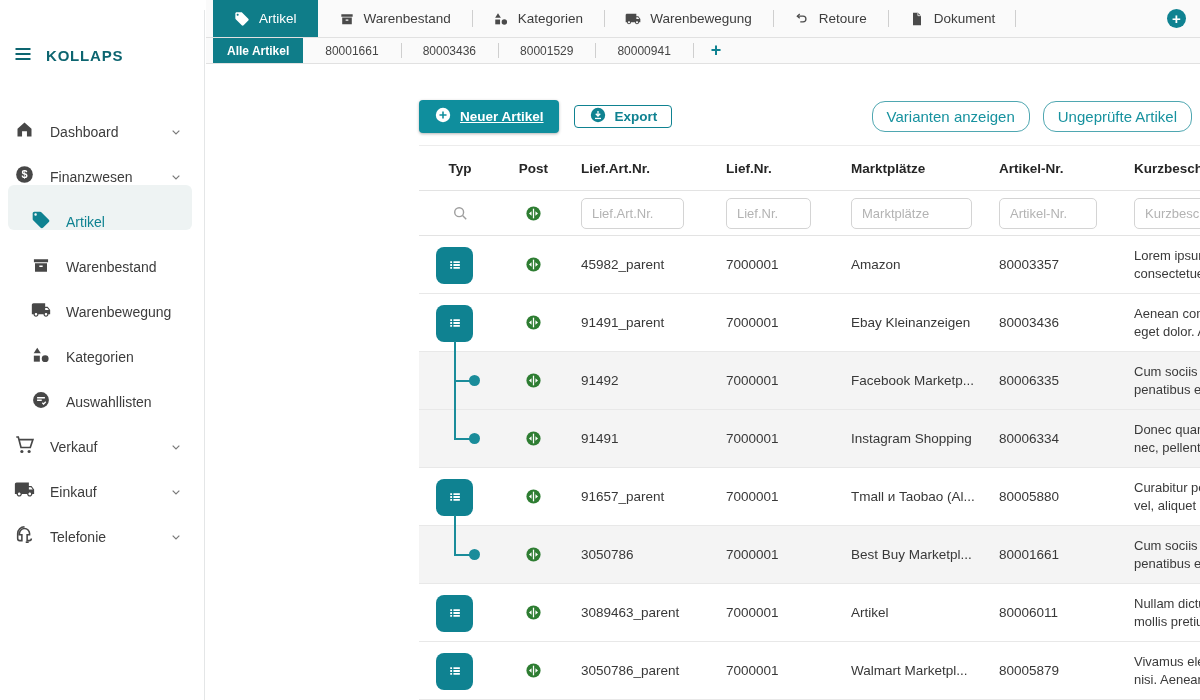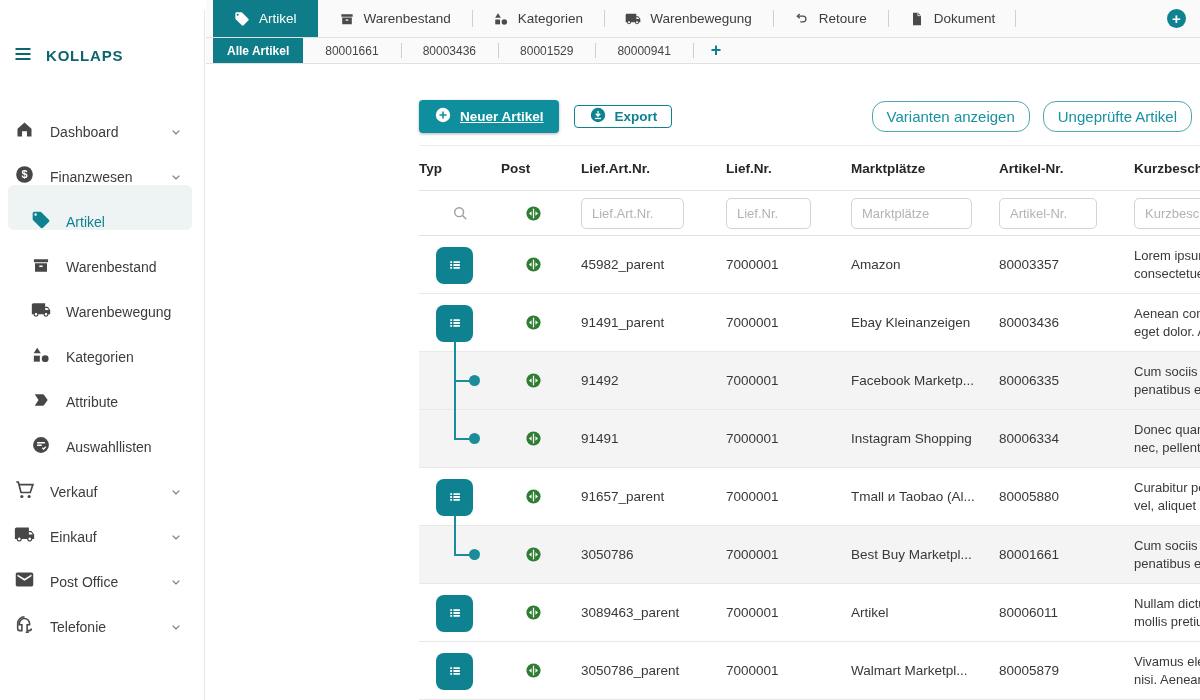--- a/index.html
+++ b/index.html
@@ -62,21 +62,21 @@
     border:1px solid #0f8291; border-radius:4px; font-size:13.5px; font-weight:bold; }
   .btn-outline { height:31px; padding:0 14px; background:#fff; color:#17929f;
     border:1px solid #4fa7b1; border-radius:13px; font-size:15px; }
   .right-btns { margin-left:auto; display:flex; gap:13px; }
 
   
   .table { position:absolute; top:145px; left:213px; width:972px; bottom:0; font-size:13.5px; }
   .grid { display:grid; grid-template-columns:82px 65px 145px 125px 148px 135px 190px 82px; align-items:center; }
   .thead { height:46px; border-top:1px solid #ececec; border-bottom:1px solid #e3e3e3; font-weight:bold; color:#262626; }
   .th { padding-left:15px; }
-  .th.center, .td.center { padding-left:0; text-align:left; justify-self:stretch; }
+  .th.center, .td.center { padding-left:0; text-align:center; justify-self:stretch; }
   .frow { height:45px; border-bottom:1px solid #e3e3e3; color:#9e9e9e; }
   .fcell { display:flex; align-items:center; padding-left:15px; }
   .fcell.center { justify-content:center; padding-left:0; }
   .fcell input { height:31px; border:1px solid #d4d4d4; border-radius:5px; padding:0 10px;
     font-size:13px; color:#444; outline:none; background:#fff; font-family:"Liberation Sans", sans-serif; }
   .fcell input::placeholder { color:#b3b3b3; }
   .fi-lief_art_nr{width:103px} .fi-lief_nr{width:85px} .fi-marktplaetze{width:121px}
   .fi-artikel_nr{width:98px} .fi-kurzbeschreibung{width:164px}
 
   .row { height:58px; border-bottom:1px solid #e8e8e8; color:#383838; background:#fff; }
@@ -163,28 +163,20 @@
             <path d="M7.5 3.2 11.8 10H3.2z" fill="currentColor"></path>
             <rect x="3.4" y="12.8" width="7.2" height="7.2" fill="currentColor"></rect>
             <circle cx="17" cy="16.4" r="4.1" fill="currentColor"></circle>
           </svg>
         </span>
         <span>Kategorien</span>
       </div>
       <div class="nav-item l2">
         <span class="ic">
           <svg viewBox="0 0 24 24" width="20" height="20">
-            <path d="M4.5 19h9.6c.66 0 1.26-.32 1.63-.86L20 12l-4.27-6.14C15.36 5.32 14.76 5 14.1 5H4.5L9 12l-4.5 7z" fill="currentColor"></path>
-          </svg>
-        </span>
-        <span>Attribute</span>
-      </div>
-      <div class="nav-item l2">
-        <span class="ic">
-          <svg viewBox="0 0 24 24" width="20" height="20">
             <circle cx="12" cy="12" r="9.5" fill="currentColor"></circle>
             <path d="M7.3 9.3h9.4M7.3 12.3h5.6" stroke="#fff" stroke-width="1.6" fill="none"></path>
             <path d="m13.6 15.4 1.5 1.5 2.6-2.8" stroke="#fff" stroke-width="1.6" fill="none"></path>
           </svg>
         </span>
         <span>Auswahllisten</span>
       </div>
       <div class="nav-item">
         <span class="ic">
           <svg viewBox="0 0 24 24" width="21" height="21">
@@ -200,33 +192,20 @@
           </svg>
         </span>
       </div>
       <div class="nav-item">
         <span class="ic">
           <svg viewBox="0 0 24 24" width="21" height="21">
             <path d="M20 8h-3V4H3c-1.1 0-2 .9-2 2v11h2c0 1.66 1.34 3 3 3s3-1.34 3-3h6c0 1.66 1.34 3 3 3s3-1.34 3-3h2v-5l-3-4zM6 18.5c-.83 0-1.5-.67-1.5-1.5s.67-1.5 1.5-1.5 1.5.67 1.5 1.5-.67 1.5-1.5 1.5zm13.5-9 1.96 2.5H17V9.5h2.5zm-1.5 9c-.83 0-1.5-.67-1.5-1.5s.67-1.5 1.5-1.5 1.5.67 1.5 1.5-.67 1.5-1.5 1.5z" fill="currentColor"></path>
           </svg>
         </span>
         <span>Einkauf</span>
-        <span class="chev down">
-          <svg viewBox="0 0 24 24" width="16" height="16">
-            <path d="M7 10l5 5 5-5" stroke="currentColor" stroke-width="1.8" fill="none"></path>
-          </svg>
-        </span>
-      </div>
-      <div class="nav-item">
-        <span class="ic">
-          <svg viewBox="0 0 24 24" width="21" height="21">
-            <path d="M20 4H4c-1.1 0-2 .9-2 2v12c0 1.1.9 2 2 2h16c1.1 0 2-.9 2-2V6c0-1.1-.9-2-2-2zm0 4.3-8 5-8-5V6.2l8 5 8-5z" fill="currentColor"></path>
-          </svg>
-        </span>
-        <span>Post Office</span>
         <span class="chev down">
           <svg viewBox="0 0 24 24" width="16" height="16">
             <path d="M7 10l5 5 5-5" stroke="currentColor" stroke-width="1.8" fill="none"></path>
           </svg>
         </span>
       </div>
       <div class="nav-item">
         <span class="ic">
           <svg viewBox="0 0 24 24" width="21" height="21">
             <path d="M12 3.2a7.8 7.8 0 0 0-7.8 7.8v5.6A2.4 2.4 0 0 0 6.6 19H9v-6.8H6.2V11a5.8 5.8 0 0 1 11.6 0v1.2H15V19h2.4a2.4 2.4 0 0 0 2.4-2.4" fill="none" stroke="currentColor" stroke-width="1.8"></path>

